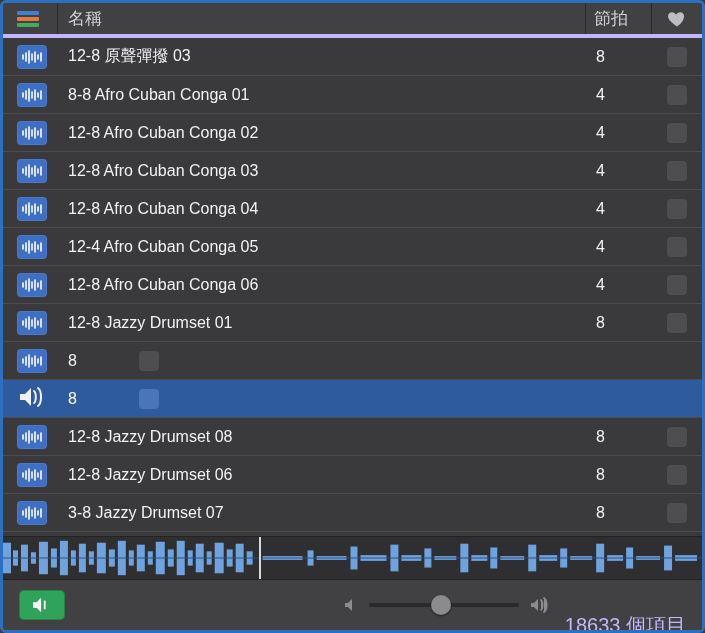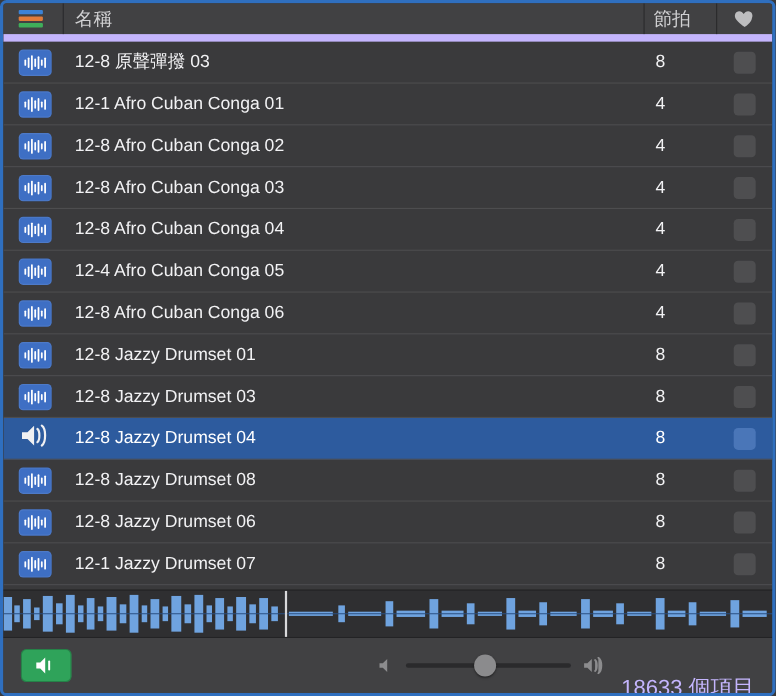--- a/index.html
+++ b/index.html
@@ -13,21 +13,21 @@
     display: flex;
     flex-direction: column;
   }
 
   
   .header {
     display: flex;
     align-items: center;
     height: 35px;
     background: #414143;
-    border-bottom: 7px solid #c4b5fd;
+    border-bottom: 4px solid #c4b5fd;
     font-size: 17px;
     color: #d0d0d2;
   }
   .header .col-icon {
     width: 55px;
     display: flex;
     align-items: center;
     justify-content: flex-start;
     padding-left: 14px;
     border-right: 1px solid #2a2a2c;
@@ -233,21 +233,21 @@
               <line x1="5" y1="3" x2="5" y2="11"></line>
               <line x1="8" y1="1" x2="8" y2="13"></line>
               <line x1="11" y1="4" x2="11" y2="10"></line>
               <line x1="14" y1="2" x2="14" y2="12"></line>
               <line x1="17" y1="5" x2="17" y2="9"></line>
               <line x1="20" y1="3" x2="20" y2="11"></line>
             </g>
           </svg>
         </div>
       </div>
-      <div class="cell-name">12-1 Afro Cuban Conga 01</div>
+      <div class="cell-name">8-8 Afro Cuban Conga 01</div>
       <div class="cell-beats">4</div>
       <div class="cell-fav">
         <div class="fav-box"></div>
       </div>
     </div>
     <div class="row">
       <div class="cell-icon">
         <div class="audio-badge">
           <svg viewBox="0 0 22 14">
             <g stroke="#ffffff" stroke-width="1.6" stroke-linecap="round">
@@ -387,35 +387,33 @@
               <line x1="5" y1="3" x2="5" y2="11"></line>
               <line x1="8" y1="1" x2="8" y2="13"></line>
               <line x1="11" y1="4" x2="11" y2="10"></line>
               <line x1="14" y1="2" x2="14" y2="12"></line>
               <line x1="17" y1="5" x2="17" y2="9"></line>
               <line x1="20" y1="3" x2="20" y2="11"></line>
             </g>
           </svg>
         </div>
       </div>
-      <div class="cell-name">12-8 Jazzy Drumset 03</div>
       <div class="cell-beats">8</div>
       <div class="cell-fav">
         <div class="fav-box"></div>
       </div>
     </div>
     <div class="row selected">
       <div class="cell-icon">
         <div class="playing-icon"><svg viewBox="0 0 28 22">
             <path d="M3 8h5l6-6v18l-6-6H3z"></path>
             <path d="M17 5c2.4 1.6 2.4 10.4 0 12" fill="none" stroke="#f0f0f2" stroke-width="2" stroke-linecap="round"></path>
             <path d="M21 2c4 2.6 4 15.4 0 18" fill="none" stroke="#f0f0f2" stroke-width="2" stroke-linecap="round"></path>
           </svg></div>
       </div>
-      <div class="cell-name">12-8 Jazzy Drumset 04</div>
       <div class="cell-beats">8</div>
       <div class="cell-fav">
         <div class="fav-box"></div>
       </div>
     </div>
     <div class="row">
       <div class="cell-icon">
         <div class="audio-badge">
           <svg viewBox="0 0 22 14">
             <g stroke="#ffffff" stroke-width="1.6" stroke-linecap="round">
@@ -467,21 +465,21 @@
               <line x1="5" y1="3" x2="5" y2="11"></line>
               <line x1="8" y1="1" x2="8" y2="13"></line>
               <line x1="11" y1="4" x2="11" y2="10"></line>
               <line x1="14" y1="2" x2="14" y2="12"></line>
               <line x1="17" y1="5" x2="17" y2="9"></line>
               <line x1="20" y1="3" x2="20" y2="11"></line>
             </g>
           </svg>
         </div>
       </div>
-      <div class="cell-name">12-1 Jazzy Drumset 07</div>
+      <div class="cell-name">3-8 Jazzy Drumset 07</div>
       <div class="cell-beats">8</div>
       <div class="cell-fav">
         <div class="fav-box"></div>
       </div>
     </div>
   </div>
 
 <div class="preview">
   <svg viewBox="0 0 700 44" preserveAspectRatio="none">
     <rect x="0" y="0" width="700" height="44" fill="#2f2f31"></rect>

